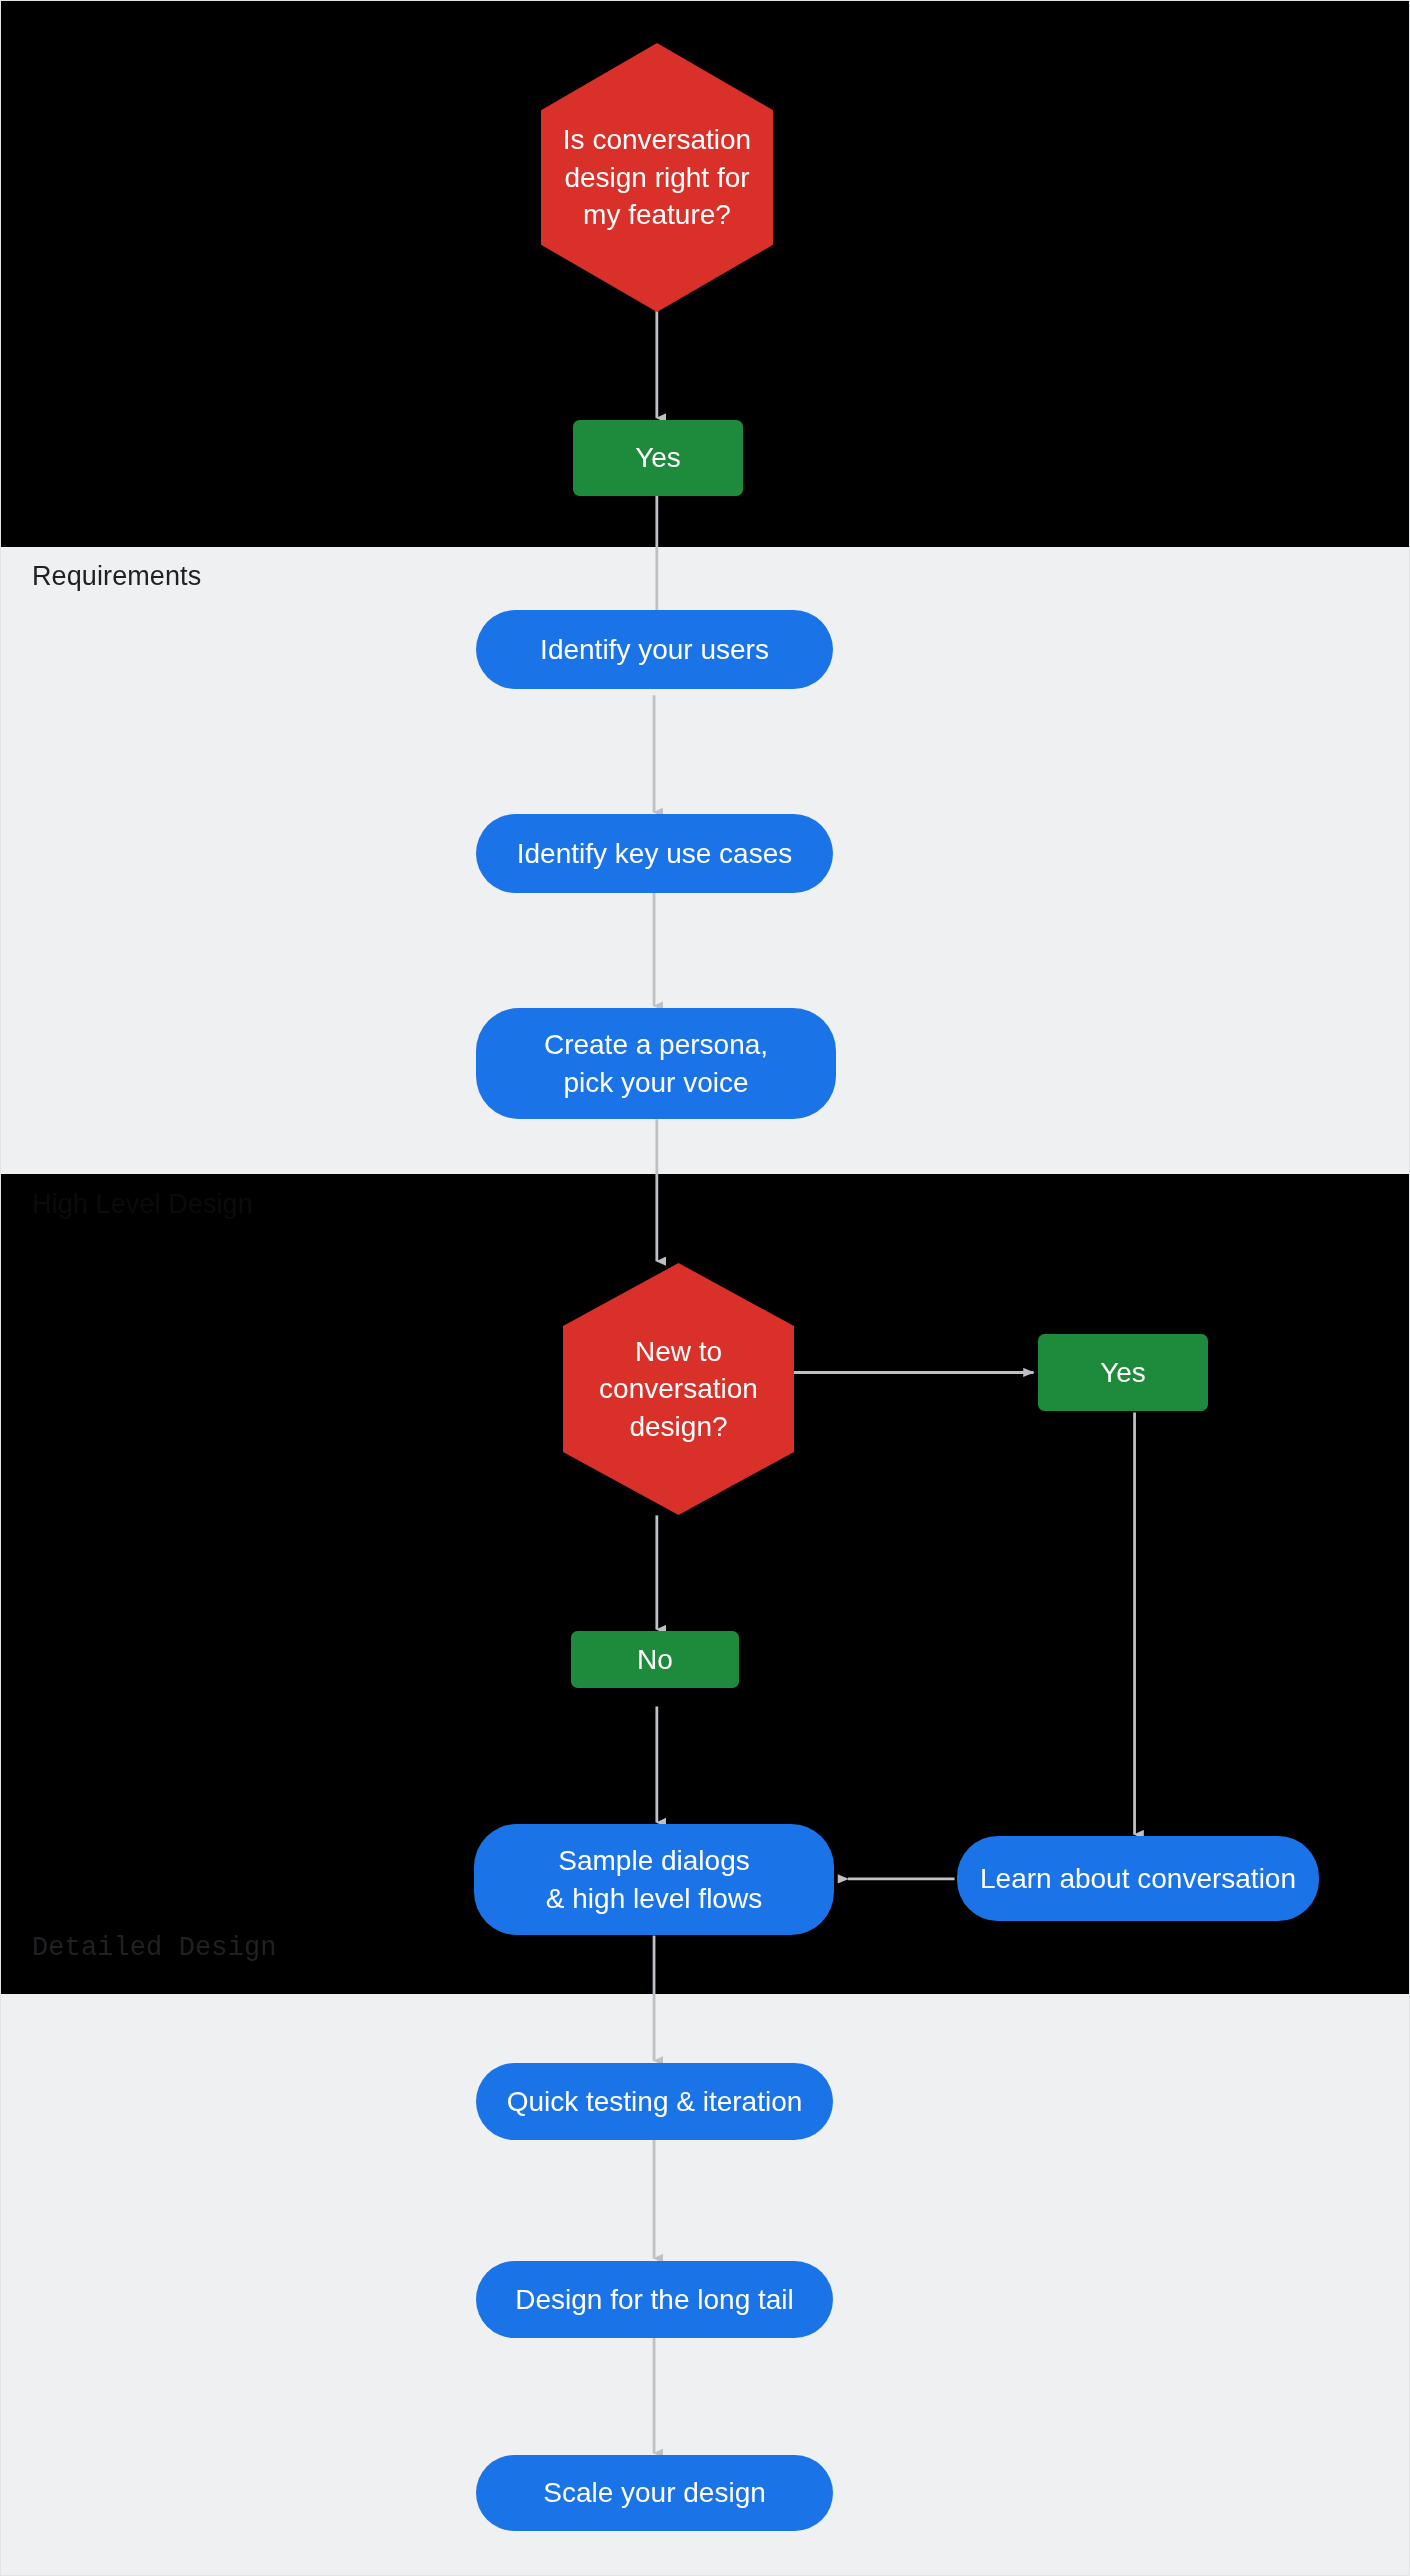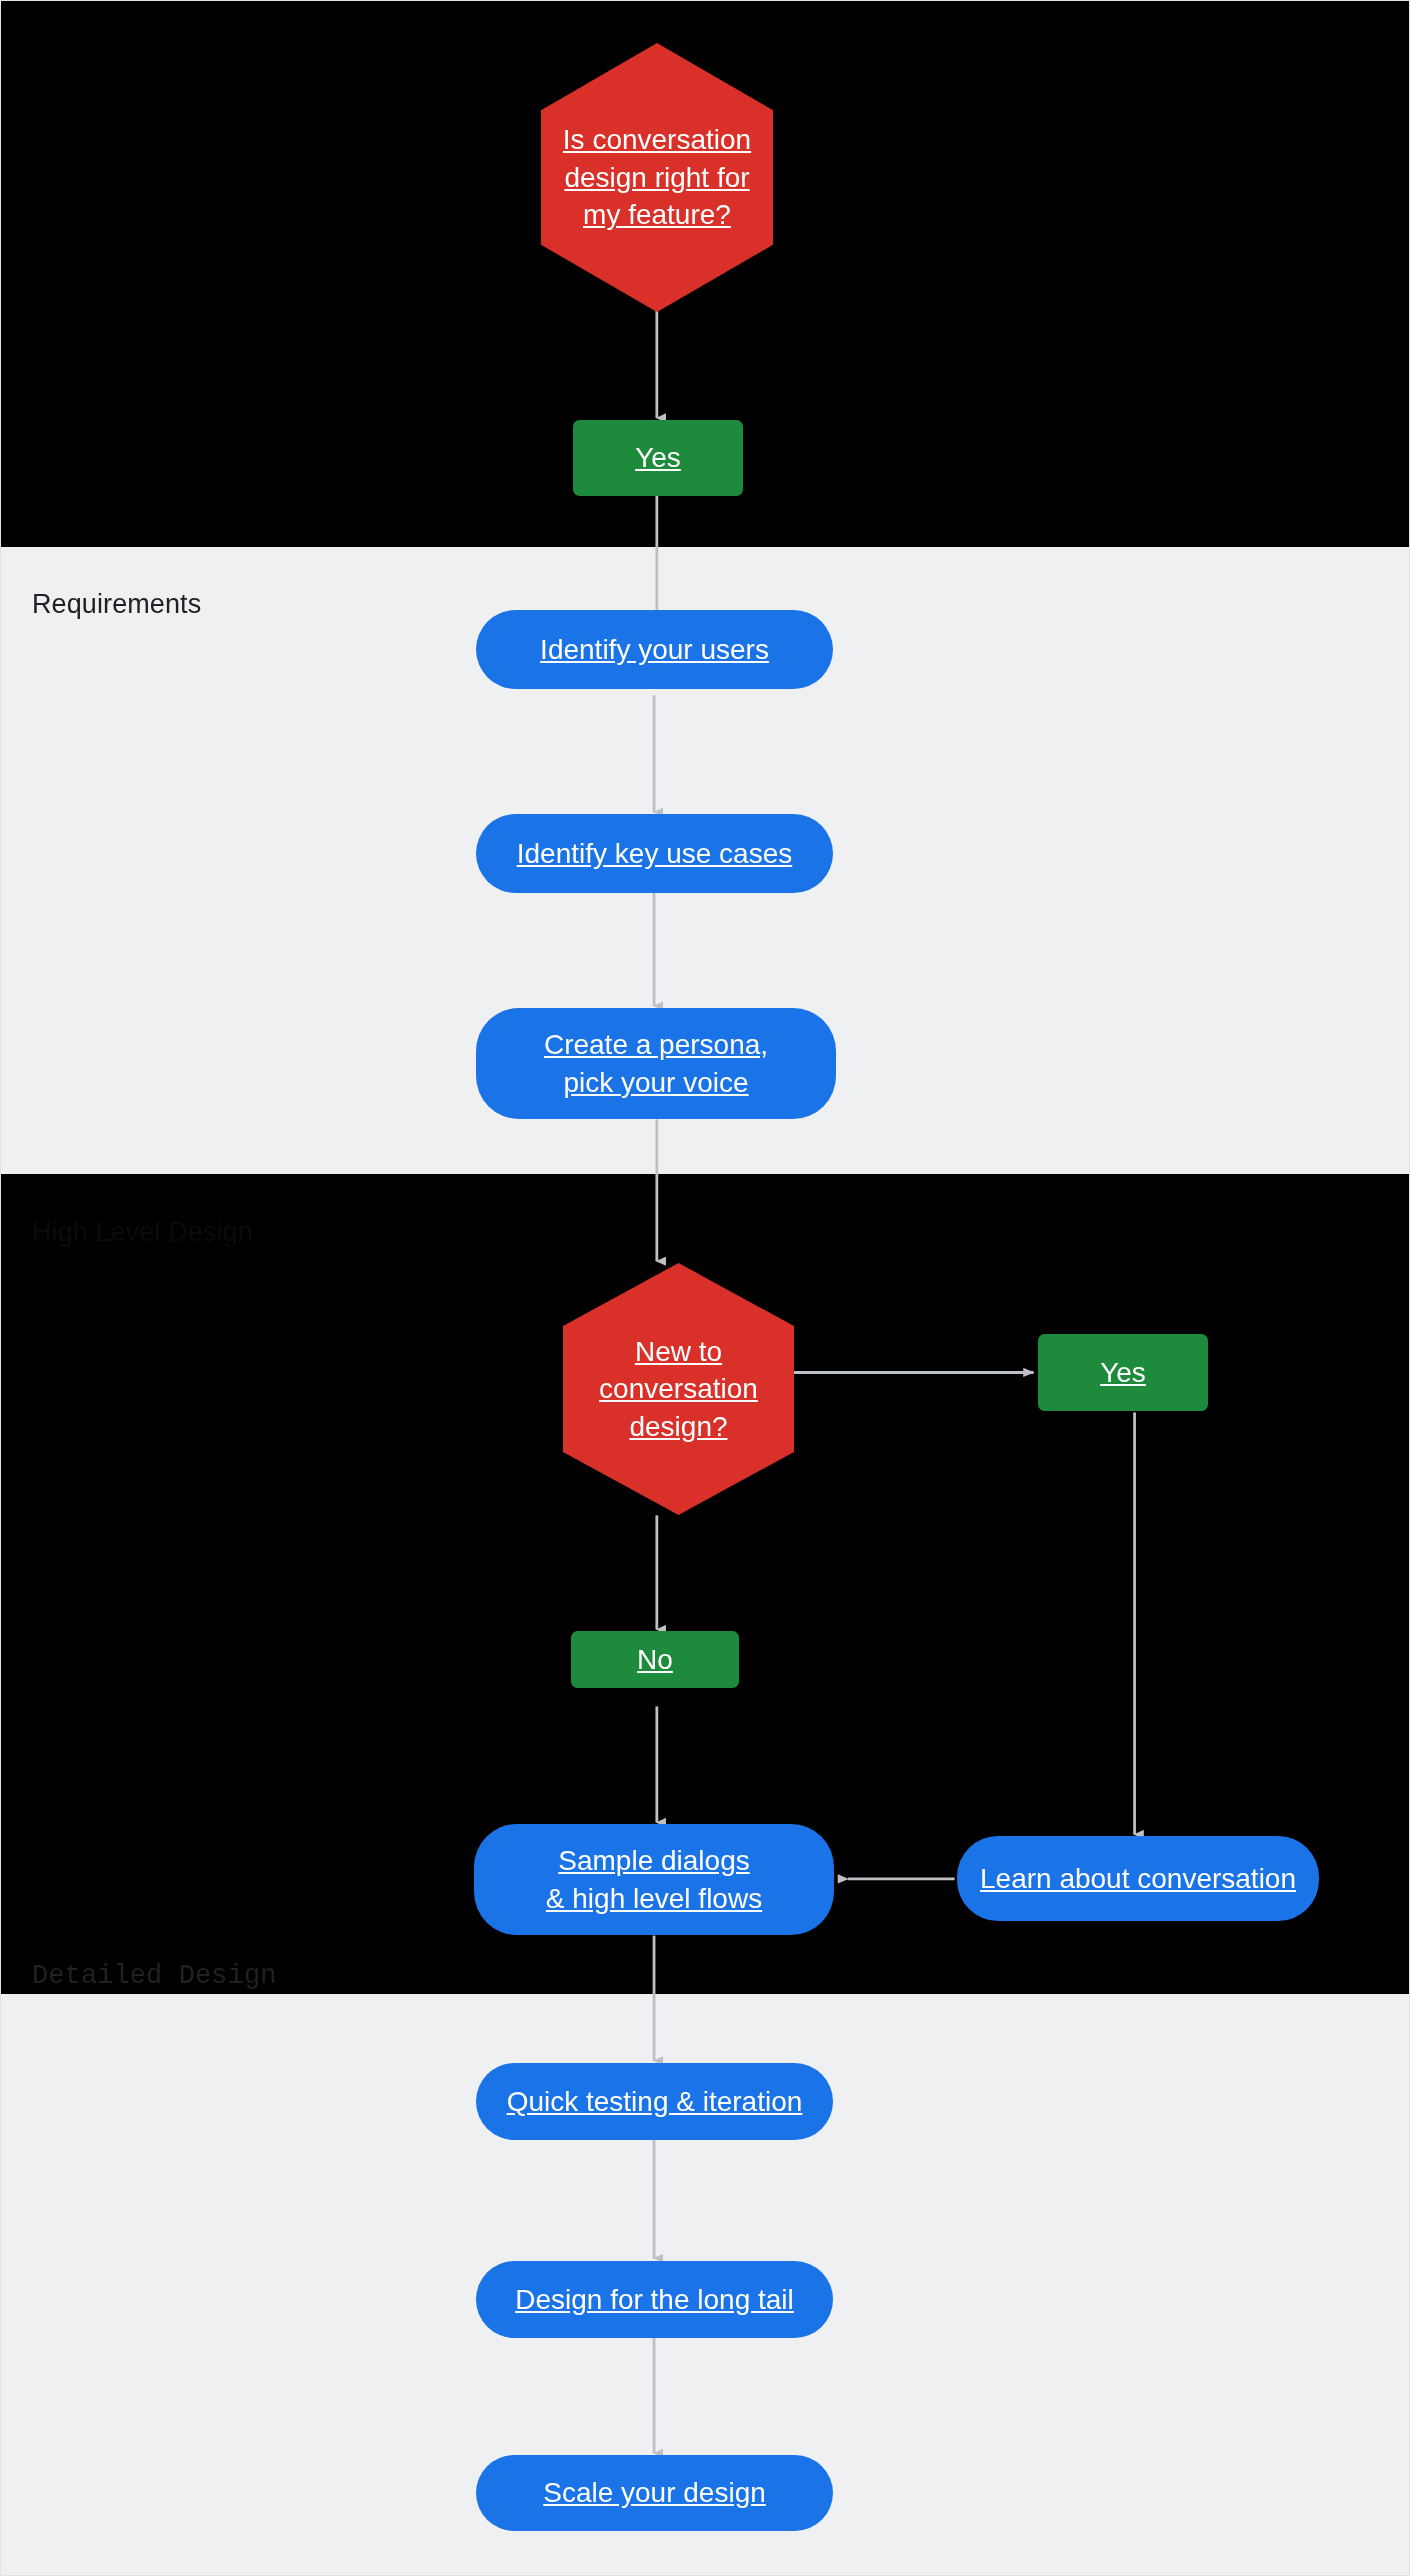--- a/index.html
+++ b/index.html
@@ -27,21 +27,20 @@
   .band.dark { background: #000000; }
   .band.light { background: #eff0f1; }
 
   .band-label {
     position: absolute;
     left: 31px;
     font-size: 27px;
     letter-spacing: 0.1px;
     color: #202124;
     white-space: nowrap;
-    margin-top: 28px;
   }
   .band-label.on-dark { color: #0b0b0b; }
 
   
   #connectors {
     position: absolute;
     left: 0;
     top: 0;
     width: 1410px;
     height: 2576px;
@@ -76,21 +75,21 @@
 
   .node.pill {
     background: #1b73e8;
     border-radius: 41px;
     font-size: 28px;
   }
   .node.pill.tall { border-radius: 43px; }
 
   .node.pill .label,
   .node.rect .label,
-  .node.hexagon .label { pointer-events: none; text-decoration: underline; }
+  .node.hexagon .label { pointer-events: none; }
 </style>
 </head>
 <body>
 
 <div id="page">
 
   <div class="band dark" style="top:0px; height:546px;"></div>
 
   <div class="band light" style="top:546px; height:627px;"></div>
   <div class="band-label" style="top:560px;">Requirements</div>

